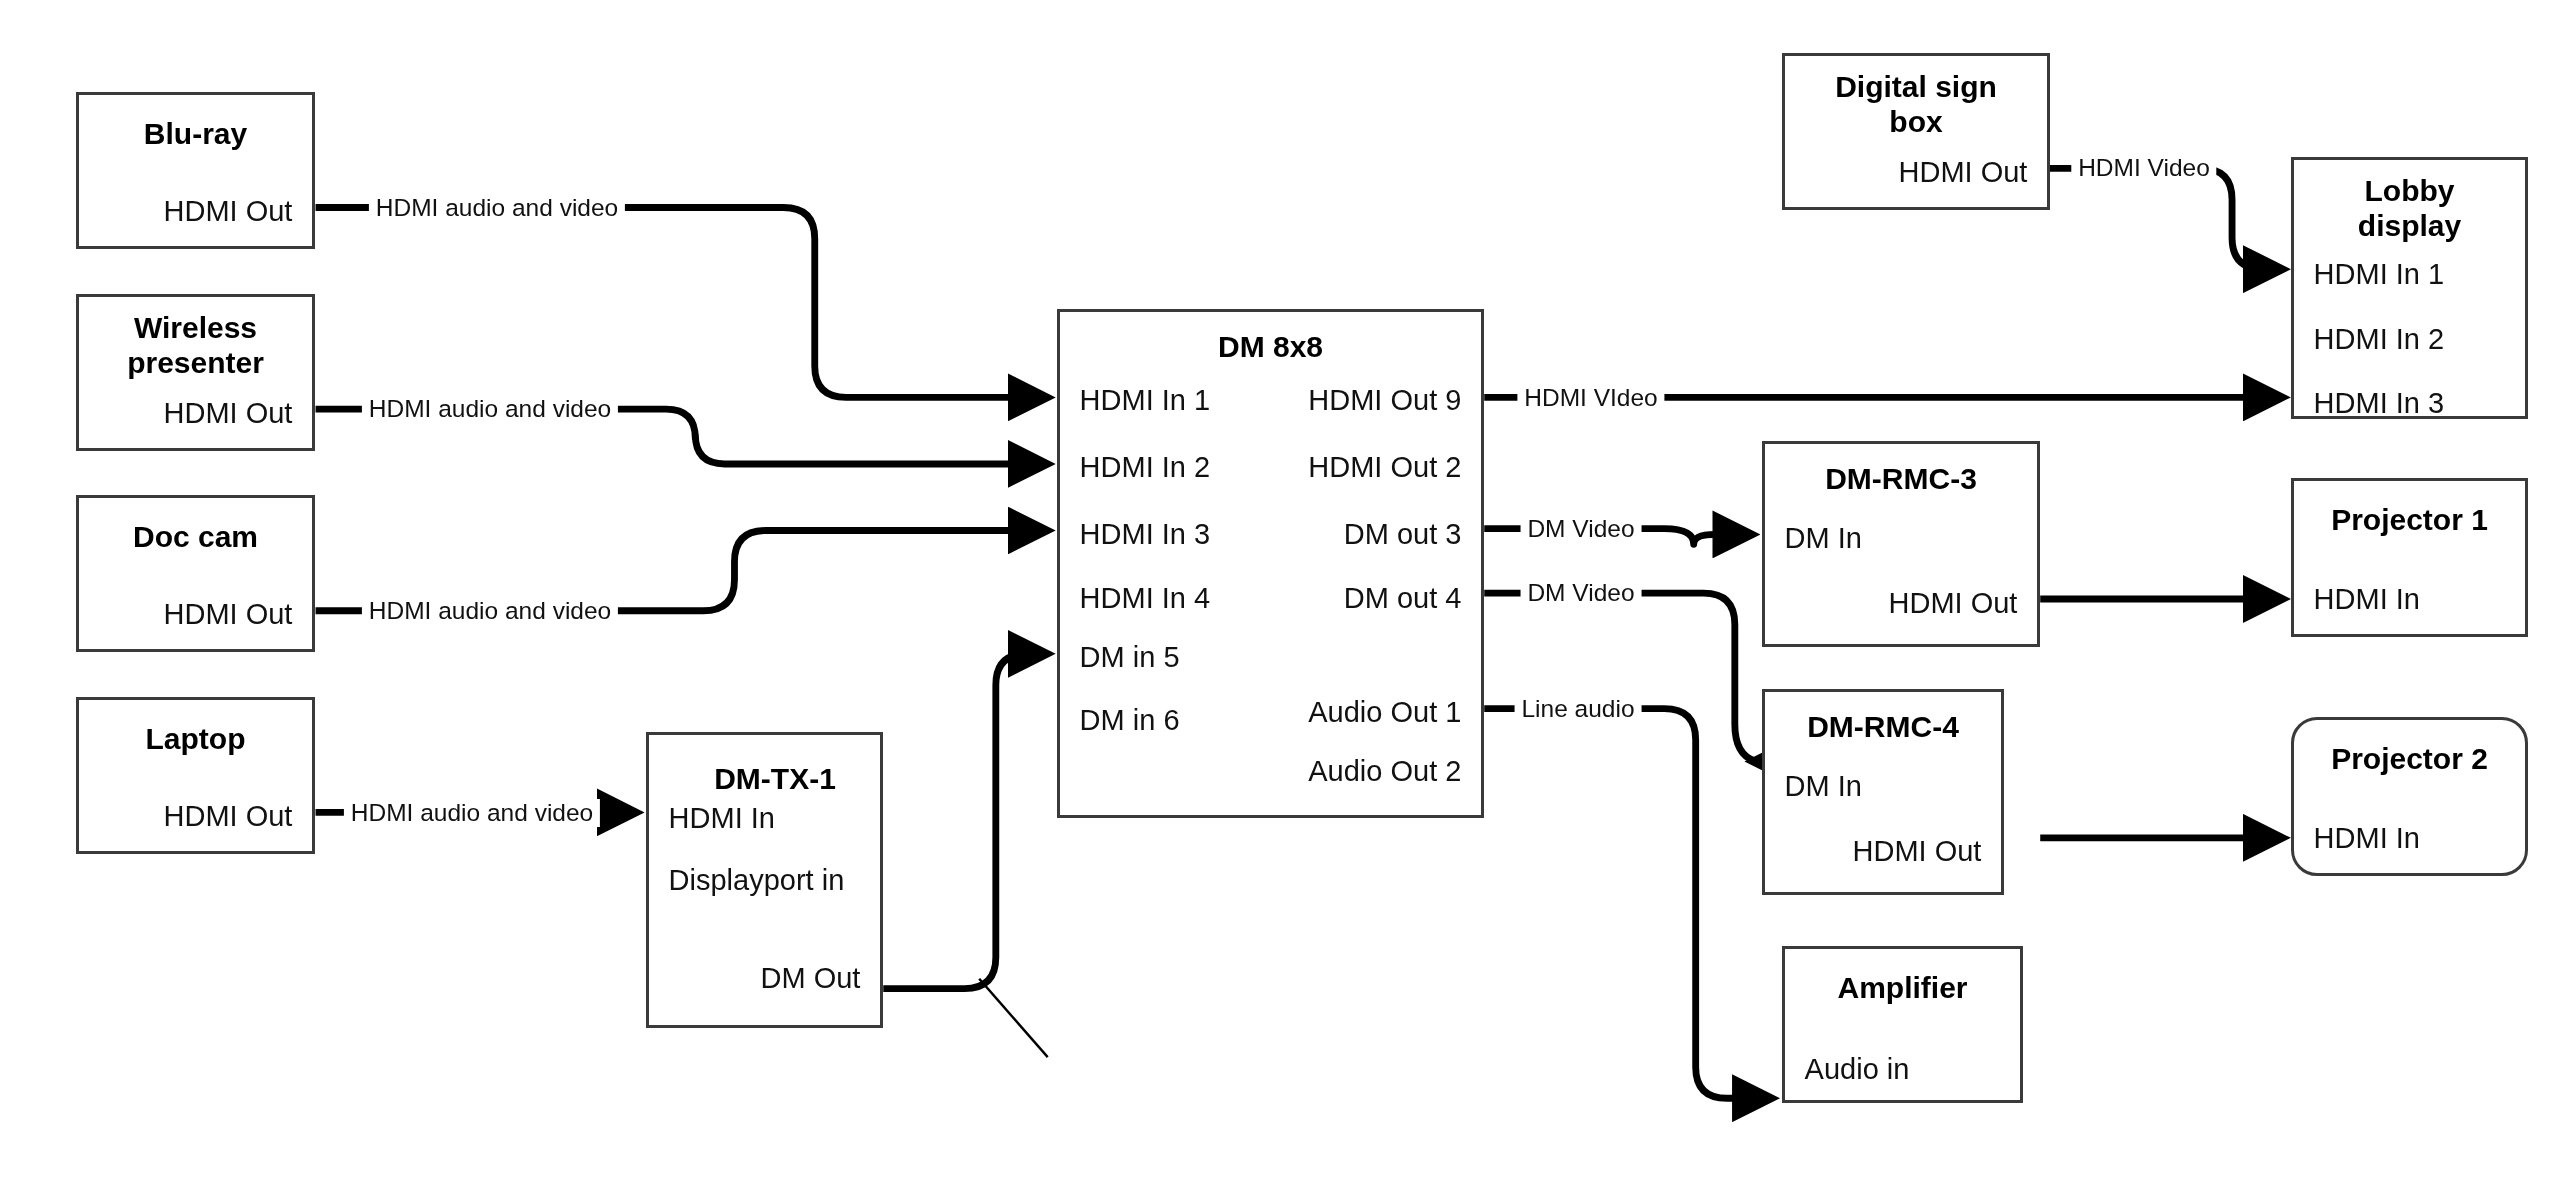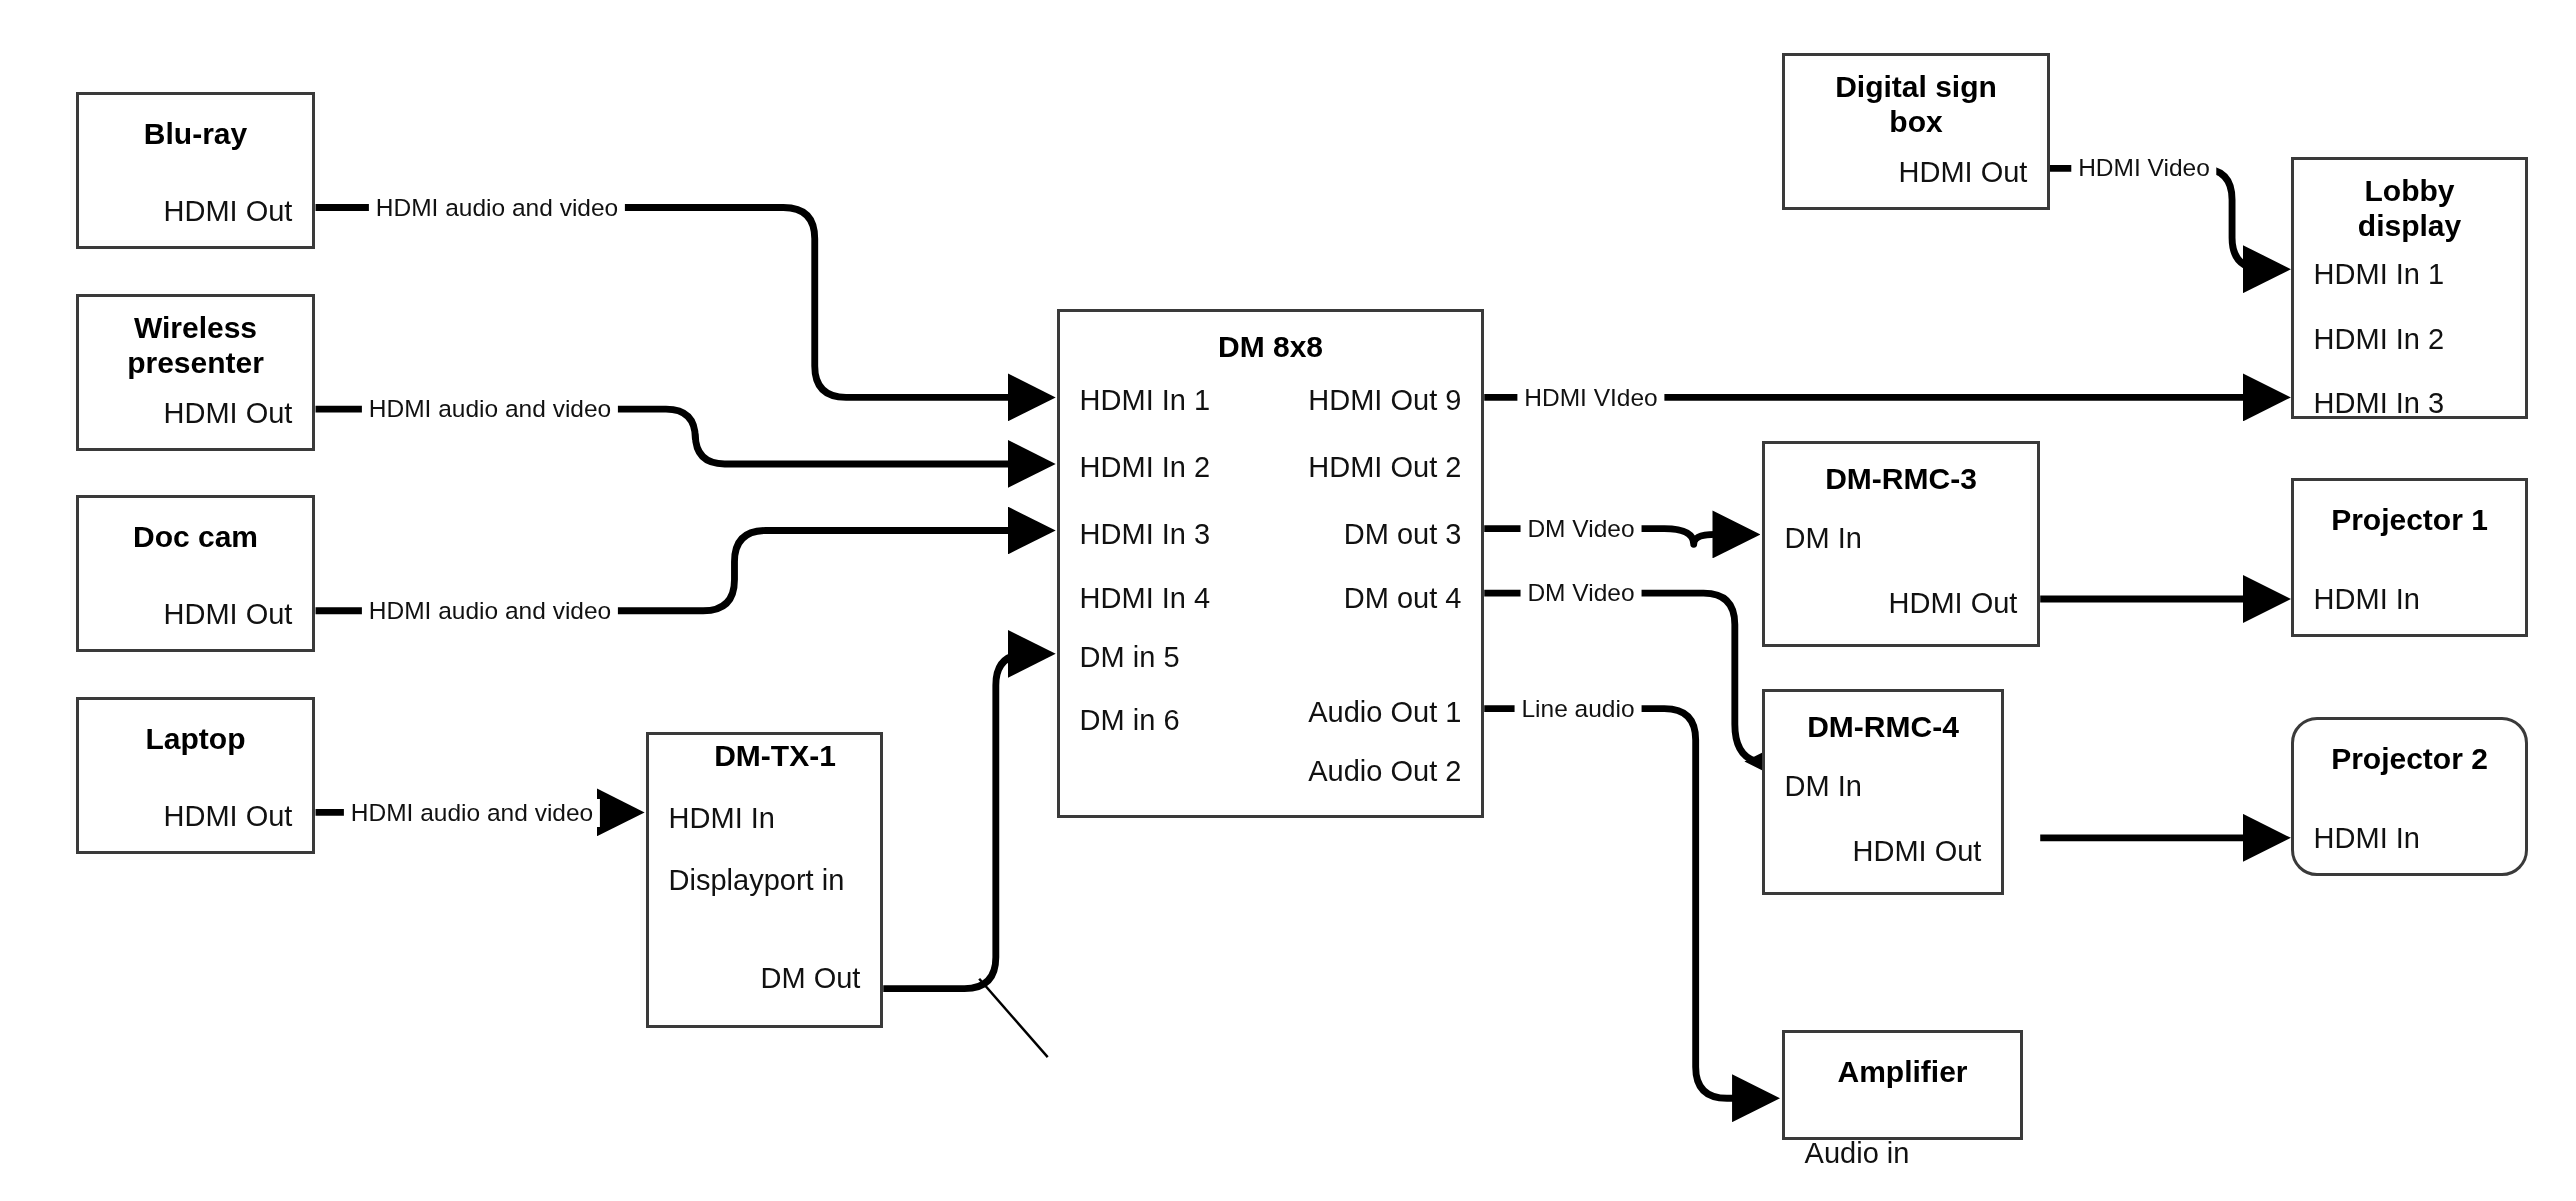--- a/index.html
+++ b/index.html
@@ -70,21 +70,21 @@
     <div class="node-title" style="top:21.5px;">Doc cam</div>
     <div class="port right" style="top:100px;">HDMI Out</div>
   </div>
 
   <div class="node" style="left:76px;top:697px;width:239px;height:157px;">
     <div class="node-title" style="top:21.5px;">Laptop</div>
     <div class="port right" style="top:100px;">HDMI Out</div>
   </div>
 
   <div class="node" style="left:646px;top:732px;width:237px;height:296px;">
-    <div class="node-title" style="top:4px;padding-left:21px;">DM-TX-1</div>
+    <div class="node-title" style="top:27px;padding-left:21px;">DM-TX-1</div>
     <div class="port left" style="top:67px;">HDMI In</div>
     <div class="port left" style="top:129px;">Displayport in</div>
     <div class="port right" style="top:227px;">DM Out</div>
   </div>
 
   <div class="node" style="left:1057px;top:309px;width:427px;height:509px;">
     <div class="node-title" style="top:17.6px;">DM 8x8</div>
 
     <div class="port left" style="top:72px;">HDMI In 1</div>
     <div class="port left" style="top:139px;">HDMI In 2</div>
@@ -130,21 +130,21 @@
   <div class="node" style="left:2291px;top:478px;width:237px;height:159px;">
     <div class="node-title" style="top:21.5px;">Projector 1</div>
     <div class="port left" style="top:102px;">HDMI In</div>
   </div>
 
   <div class="node" style="left:2291px;top:717px;width:237px;height:159px;border-radius:26px;">
     <div class="node-title" style="top:21.5px;">Projector 2</div>
     <div class="port left" style="top:102px;">HDMI In</div>
   </div>
 
-  <div class="node" style="left:1782px;top:1030px;width:241px;height:110px;">
+  <div class="node" style="left:1782px;top:946px;width:241px;height:157px;">
     <div class="node-title" style="top:21.5px;">Amplifier</div>
     <div class="port left" style="top:104px;">Audio in</div>
   </div>
 
   <div class="wire-label" style="left:497px;top:208px;">HDMI audio and video</div>
   <div class="wire-label" style="left:490px;top:409px;">HDMI audio and video</div>
   <div class="wire-label" style="left:490px;top:611px;">HDMI audio and video</div>
   <div class="wire-label" style="left:472px;top:813px;">HDMI audio and video</div>
   <div class="wire-label" style="left:2144px;top:168px;">HDMI Video</div>
   <div class="wire-label" style="left:1591px;top:398px;">HDMI VIdeo</div>

